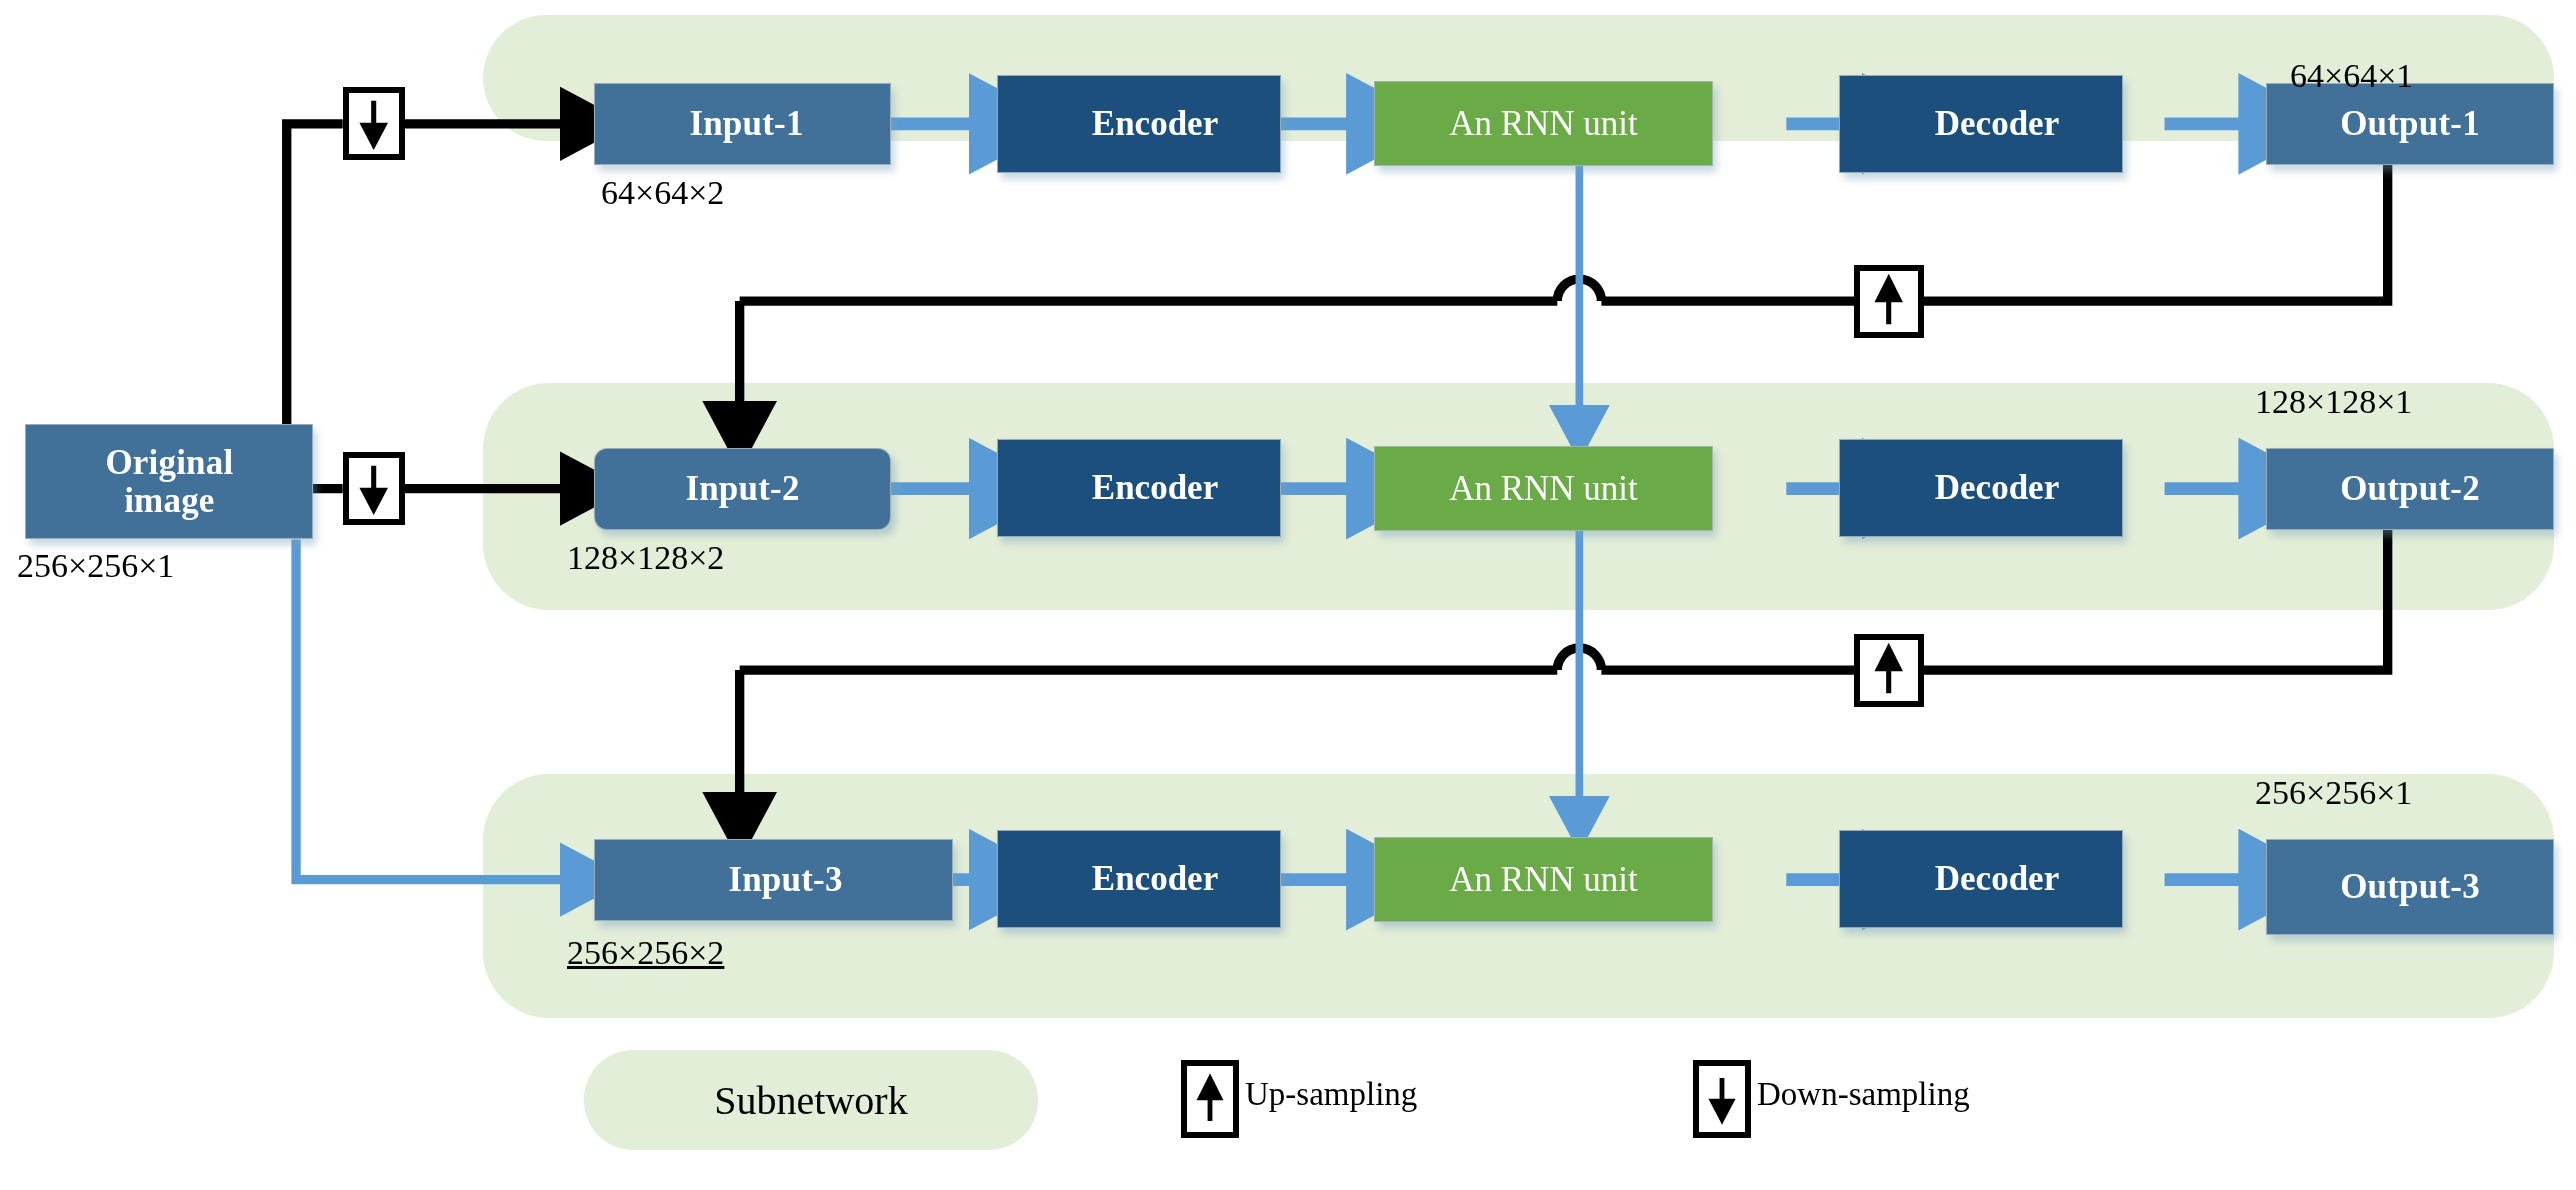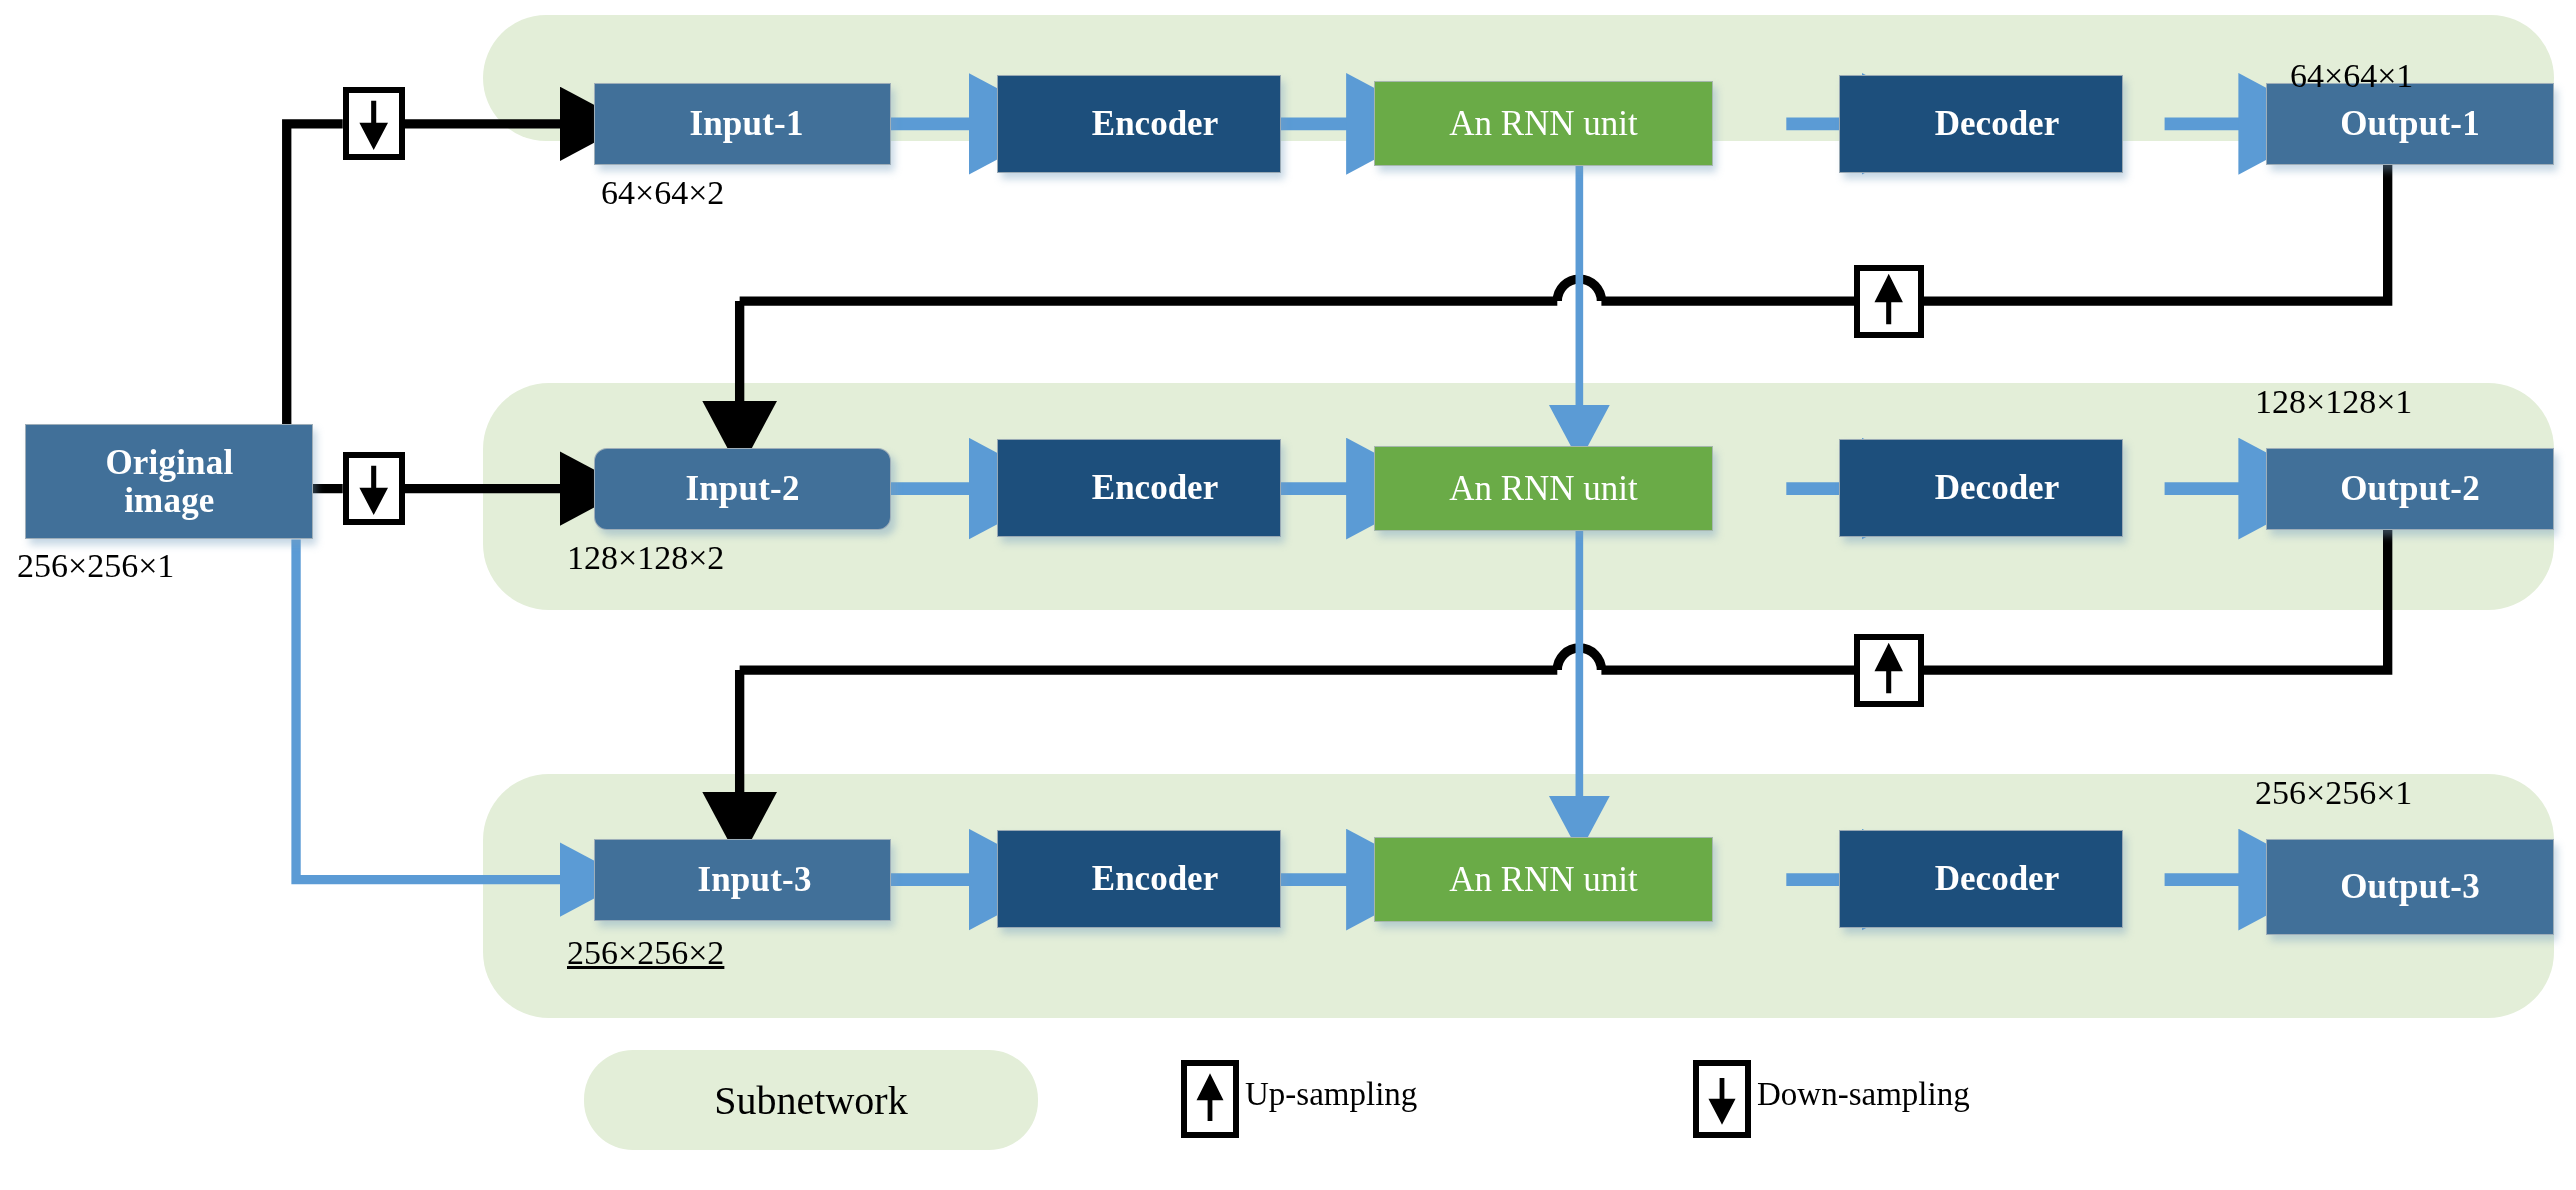--- a/index.html
+++ b/index.html
@@ -187,21 +187,21 @@
 
   <div class="node enc" style="left:1839px;top:439px;width:284px;height:98px;">
     <span>Decoder</span>
     </div>
 
   <div class="node io" style="left:2266px;top:448px;width:288px;height:82px;">
     <span>Output-2</span>
     </div>
   <div class="dim" style="left:2255px;top:383px;">128×128×1</div>
 
-  <div class="node io" style="left:594px;top:839px;width:297px;height:82px;padding-left:24px;">
+  <div class="node io" style="left:594px;top:839px;width:359px;height:82px;padding-left:24px;">
     <span>Input-3</span>
     </div>
   <div class="dim" style="left:567px;top:934px;text-decoration:underline;">256×256×2</div>
 
   <div class="node enc" style="left:997px;top:830px;width:284px;height:98px;">
     <span>Encoder</span>
     </div>
 
   <div class="node rnn" style="left:1374px;top:837px;width:339px;height:85px;">
     <span>An RNN unit</span>

